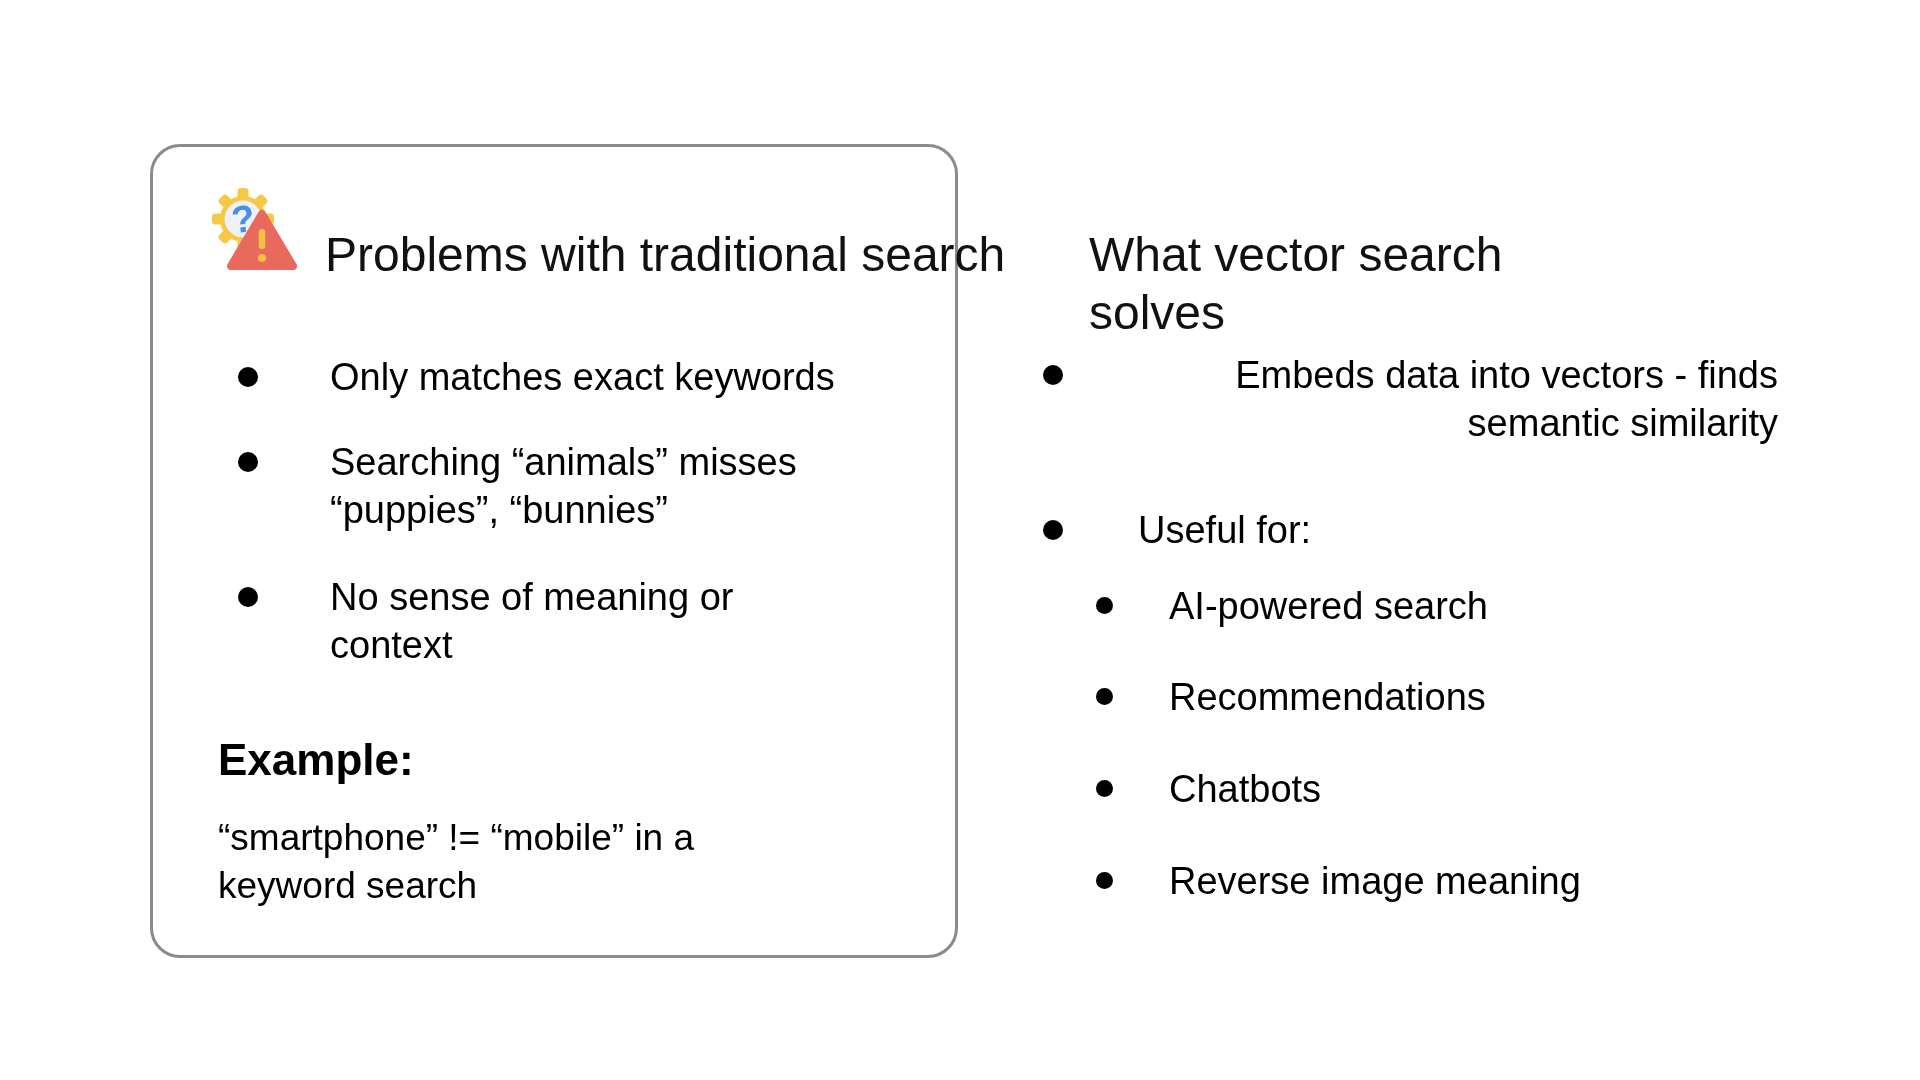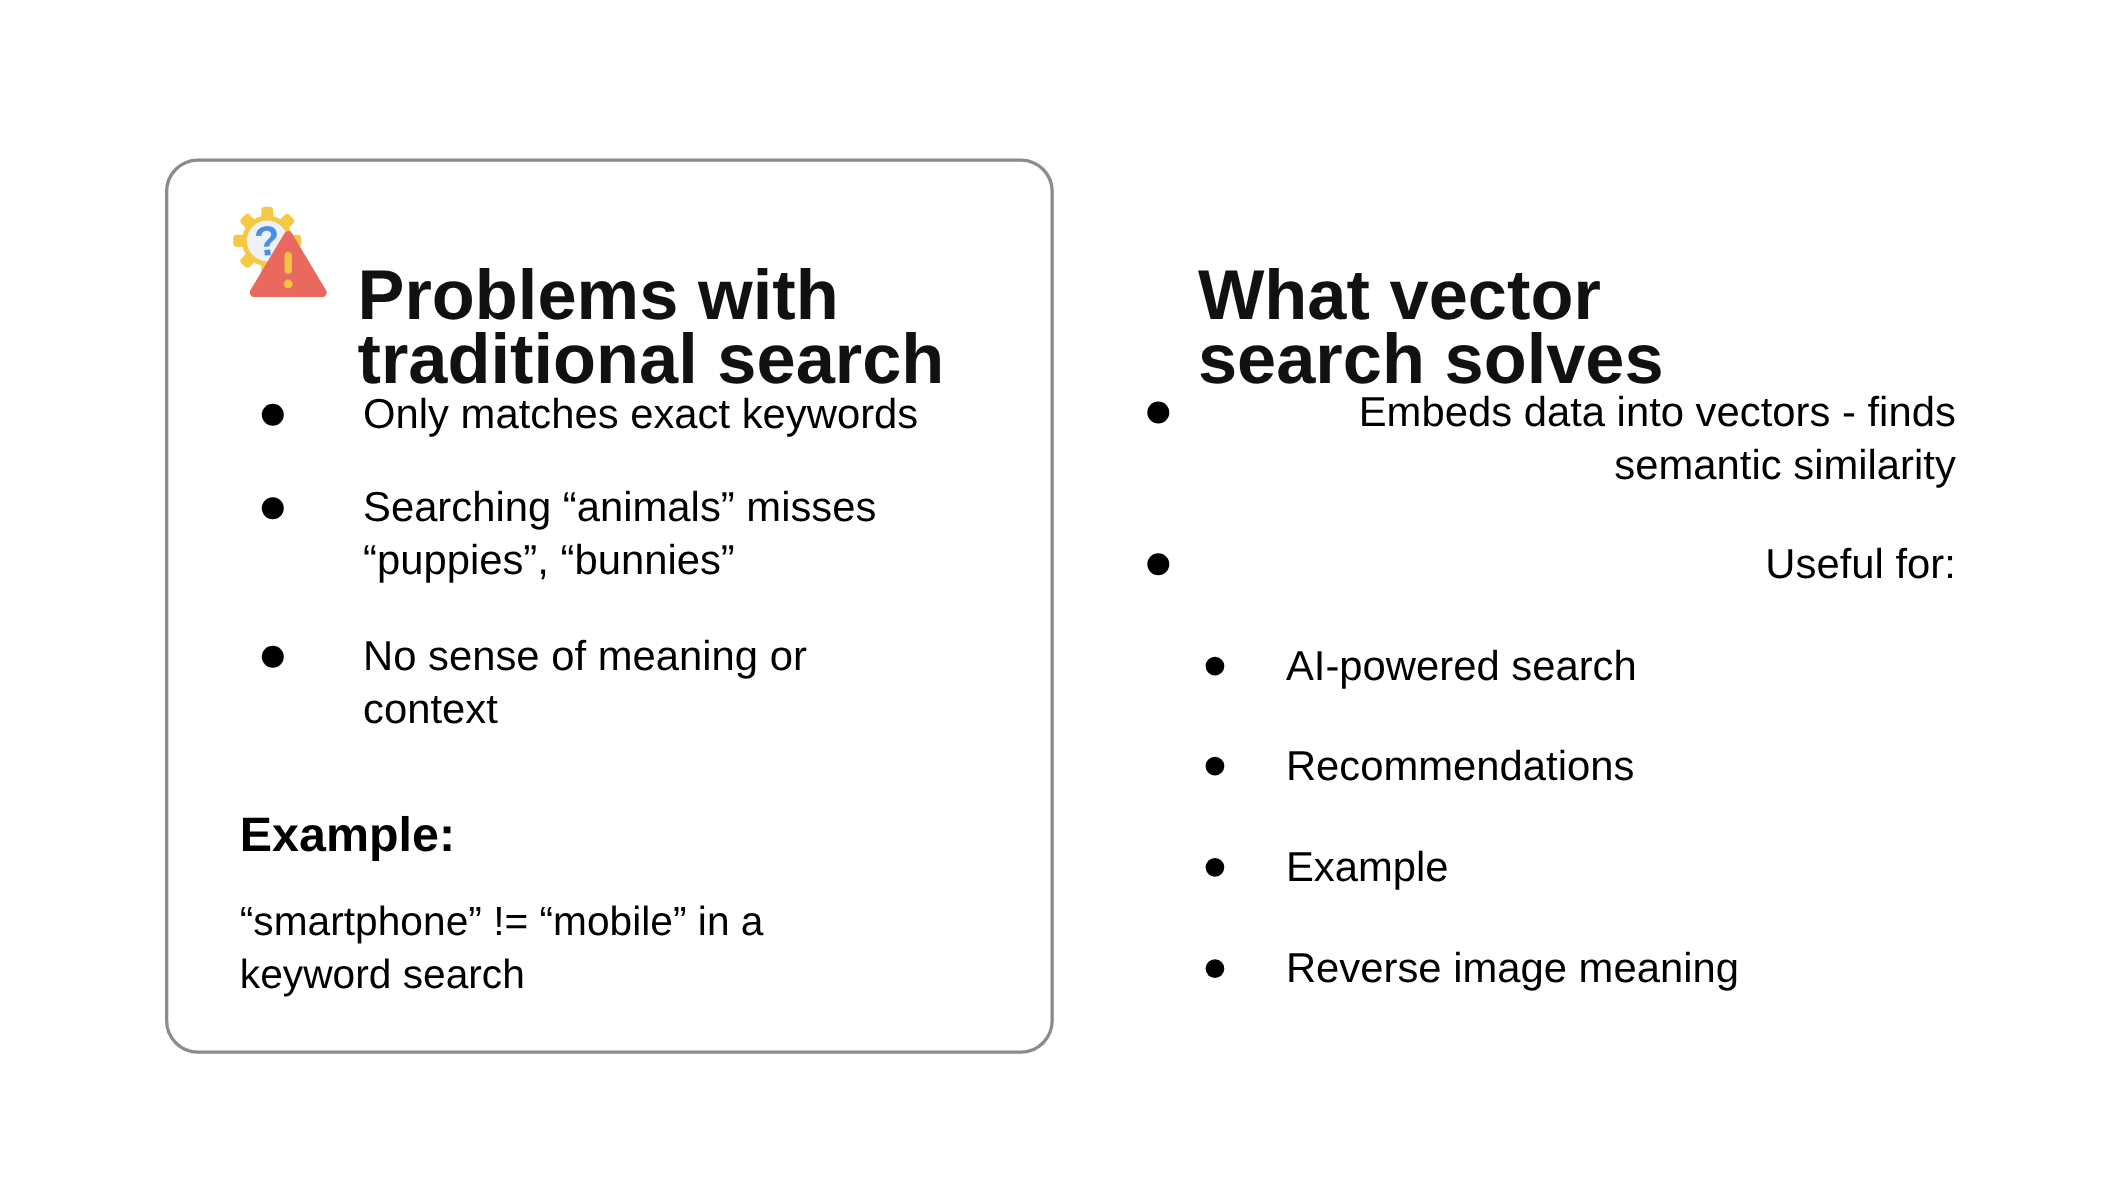--- a/index.html
+++ b/index.html
@@ -29,23 +29,23 @@
   }
   .icon-wrap {
     position: absolute;
     left: 198px;
     top: 182px;
     width: 100px;
     height: 92px;
   }
   .title {
     position: absolute;
-    font-size: 64px;
+    font-size: 48px;
     line-height: 58px;
-    font-weight: bold;
+    font-weight: normal;
     color: #111111;
   }
   #left-title  { left: 325px;  top: 186px; width: 700px; }
   #right-title { left: 1089px; top: 186px; width: 500px; }
 
   .row {
     position: absolute;
     display: flex;
     align-items: flex-start;
   }
@@ -82,21 +82,21 @@
     position: absolute;
     left: 218px;
     top: 814px;
     width: 590px;
     font-size: 37px;
     line-height: 48px;
     color: #000000;
   }
 
   #r-b1 { left: 1043px; top: 351px; text-align: right; } #r-b1 .btxt { width: 640px; }
-  #r-b2 { left: 1043px; top: 489px; text-align: right; } #r-b2 .btxt { width: 640px; }
+  #r-b2 { left: 1043px; top: 506px; } #r-b2 .btxt { width: 640px; }
   #r-s1 { left: 1096px; top: 582px; }
   #r-s2 { left: 1096px; top: 673px; }
   #r-s3 { left: 1096px; top: 765px; }
   #r-s4 { left: 1096px; top: 857px; }
   .row-rs .btxt { width: 600px; }
 
   .qmark {
     font-family: "Liberation Sans", "DejaVu Sans", sans-serif;
     font-weight: bold;
     font-size: 38px;
@@ -160,20 +160,20 @@
   <div class="row row-rs" id="r-s1">
     <span class="dot dot-sm"></span>
     <span class="btxt">AI-powered search</span>
   </div>
   <div class="row row-rs" id="r-s2">
     <span class="dot dot-sm"></span>
     <span class="btxt">Recommendations</span>
   </div>
   <div class="row row-rs" id="r-s3">
     <span class="dot dot-sm"></span>
-    <span class="btxt">Example</span>
+    <span class="btxt">Chatbots</span>
   </div>
   <div class="row row-rs" id="r-s4">
     <span class="dot dot-sm"></span>
     <span class="btxt">Reverse image meaning</span>
   </div>
 
 </div>
 
 </body></html>

